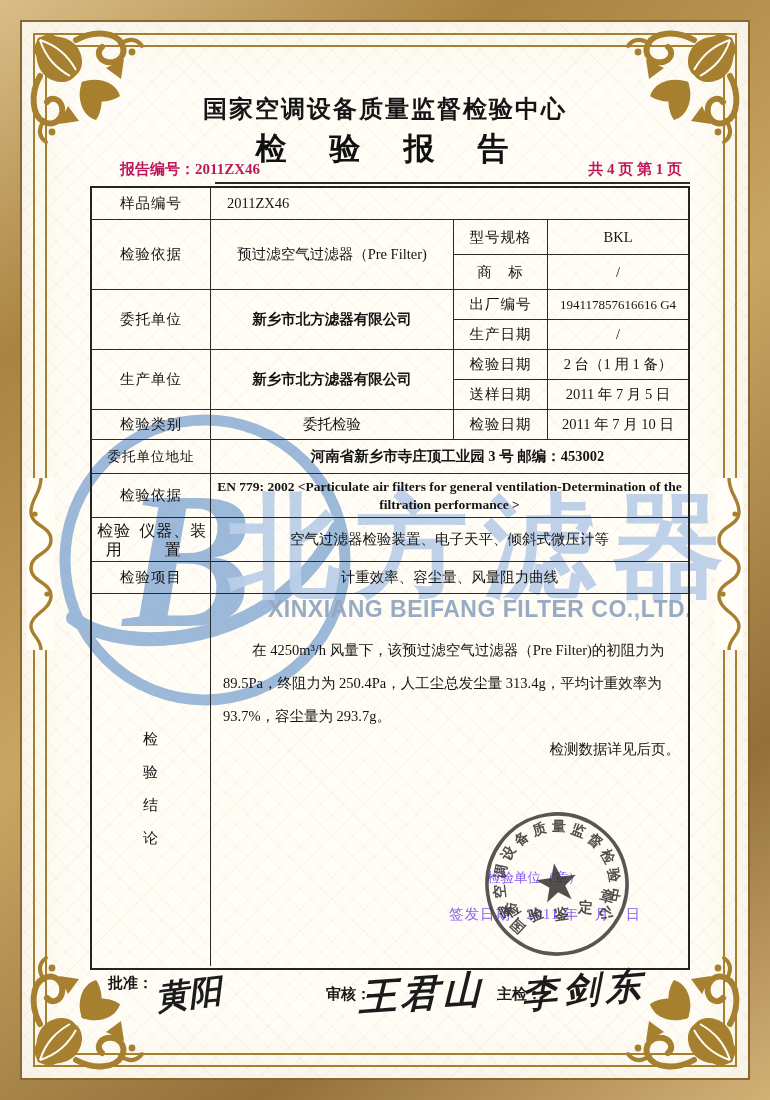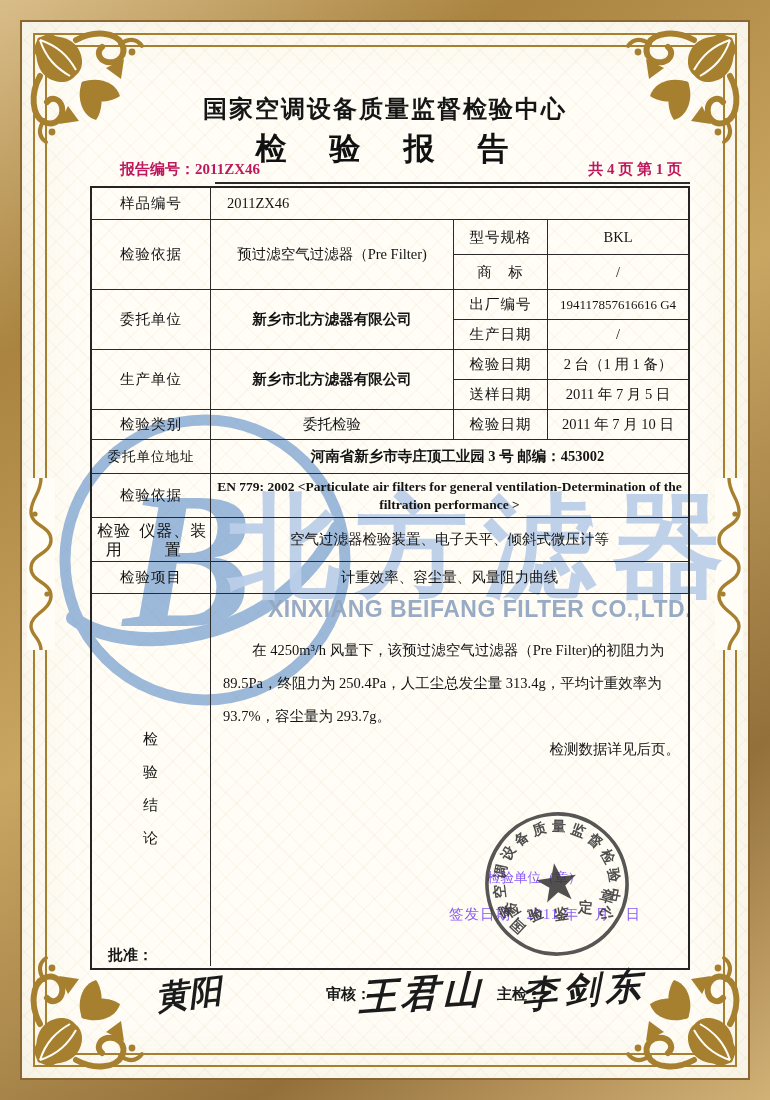--- a/index.html
+++ b/index.html
@@ -91,21 +91,21 @@
   .seal-text{ position:absolute; z-index:3; color:#8b5cf6; }
   #unit-label{ left:487px; top:869px; font-size:13.5px; }
   #issue-date{ left:449px; top:905px; font-size:14.5px; letter-spacing:1px; }
   #stamp{ position:absolute; left:470px; top:797px; width:174px; height:174px; z-index:4;
           opacity:.85; transform:rotate(-8deg); }
   .ring-ch{ font-size:14px; font-weight:700; fill:#303030; font-family:"Liberation Sans",sans-serif; }
   .stamp-bottom-ch{ font-size:14.5px; font-weight:700; fill:#303030; font-family:"Liberation Sans",sans-serif; }
 
   
   .foot-lab{ position:absolute; z-index:3; font-size:15px; font-weight:700; color:#191919; }
-  #approve-label{ left:108px; top:946px; }
+  #approve-label{ left:108px; top:974px; }
   #review-label{ left:326px; top:985px; }
   #chief-label{ left:497px; top:985px; }
   .sig{ position:absolute; z-index:3; color:#1b1b1b; font-size:33px; font-weight:600;
         white-space:nowrap; }
   #approve-sig{ left:158px; top:972px; transform:rotate(-7deg) skewX(-14deg); }
   #review-sig{ left:362px; top:968px; font-size:38px; transform:rotate(-4deg) skewX(-18deg); letter-spacing:4px;}
   #chief-sig{ left:524px; top:966px; font-size:36px; transform:rotate(-5deg) skewX(-16deg); letter-spacing:6px;}
 </style>
 </head>
 <body>

